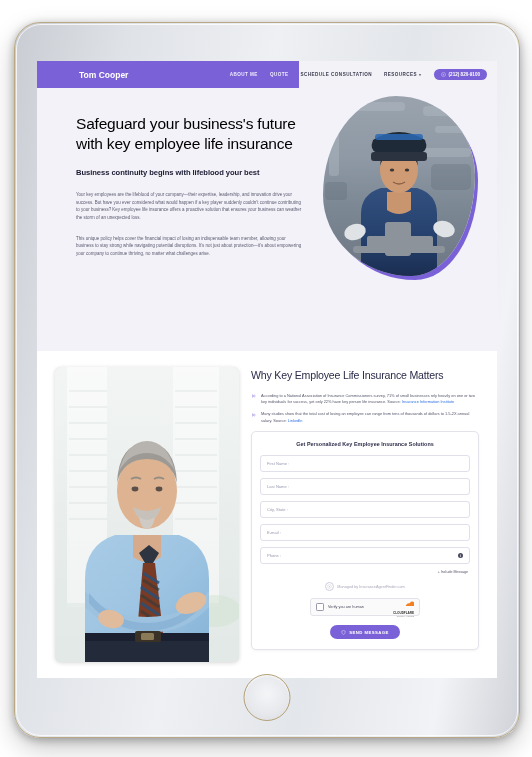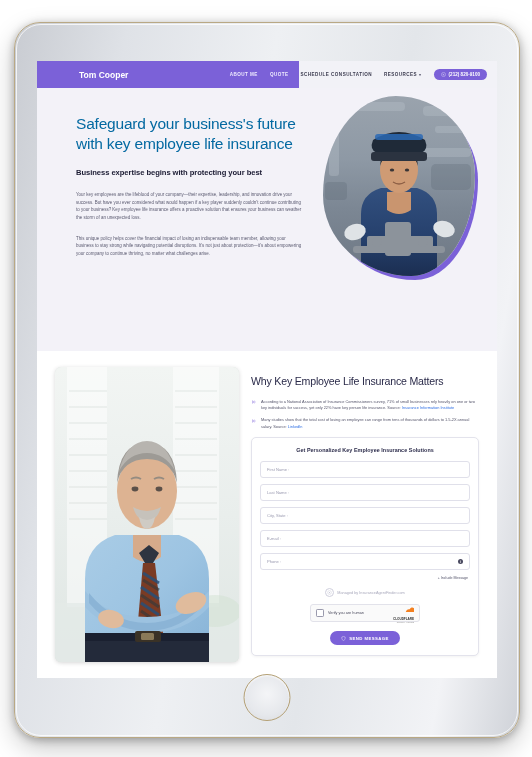--- a/index.html
+++ b/index.html
@@ -54,21 +54,21 @@
     z-index:0;
   }
   .nav-inner{position:relative;z-index:1;display:flex;height:27px;align-items:center;width:100%;}
   .nav-brandtext{width:200px;padding-left:18px;box-sizing:border-box;color:#fff;font-size:8.5px;font-weight:700;}
 
   
   .hero{position:relative;background:#f3f2f8;padding:20px 0 26px 0;height:263px;box-sizing:border-box;}
   .hero-left{position:absolute;left:39px;top:26px;width:228px;}
   h1.hero-title{
     margin:0;font-size:15.5px;line-height:1.26;font-weight:400;
-    color:#0369a1;letter-spacing:-.2px;
+    color:#000000;letter-spacing:-.2px;
   }
   .hero-sub{
     margin:14px 0 0 0;font-size:7.6px;line-height:1.45;font-weight:700;color:#1b1b33;
     letter-spacing:-.05px;
   }
   .hero-p{
     margin:13px 0 0 0;font-size:4.45px;line-height:1.72;color:#5a5a70;
     letter-spacing:.02px;
   }
   .blob-wrap{
@@ -80,21 +80,21 @@
     overflow:hidden;
     box-shadow:4px 5px 0 -1px #7b61d8;
   }
   .blob img,.blob .ph{width:100%;height:100%;display:block;}
 
   
   .card{
     position:relative;background:#fff;margin:0;padding:16px 0 0 0;
     min-height:300px;
   }
-  .card-inner{display:flex;gap:12px;padding:0 18px;align-items:center;}
+  .card-inner{display:flex;gap:12px;padding:0 18px;}
   .photo-col{width:184px;flex:none;}
   .photo-frame{
     width:184px;height:295px;border-radius:6px;overflow:hidden;
     background:#dfe3e2;box-shadow:0 1px 4px rgba(0,0,0,.16);
   }
   .photo-frame .ph{width:100%;height:100%;display:block;}
   .right-col{flex:1;min-width:0;}
   h2.sec-title{
     margin:2px 0 0 0;font-size:10.6px;line-height:1.3;font-weight:400;
     color:#2b2b4a;letter-spacing:-.2px;
@@ -186,21 +186,21 @@
             </svg>
             <span>(212) 820-9100</span>
           </div>
         </div>
       </div>
     </div>
 
     <div class="hero">
       <div class="hero-left">
         <h1 class="hero-title">Safeguard your business's future with key employee life insurance</h1>
-        <p class="hero-sub">Business expertise begins with protecting your best</p>
+        <p class="hero-sub">Business continuity begins with lifeblood your best</p>
         <p class="hero-p">Your key employees are the lifeblood of your company—their expertise, leadership, and innovation drive your success. But have you ever considered what would happen if a key player suddenly couldn't continue contributing to your business? Key employee life insurance offers a proactive solution that ensures your business can weather the storm of an unexpected loss.</p>
         <p class="hero-p">This unique policy helps cover the financial impact of losing an indispensable team member, allowing your business to stay strong while navigating potential disruptions. It's not just about protection—it's about empowering your company to continue thriving, no matter what challenges arise.</p>
       </div>
       <div class="blob-wrap">
         <div class="blob">
           <div class="ph ph-welder">
             <svg viewBox="0 0 152 180" width="152" height="180" style="display:block">
               <defs>
                 <linearGradient id="bgw" x1="0" y1="0" x2="0" y2="1">
                   <stop offset="0" stop-color="#9aa3ad"></stop>

